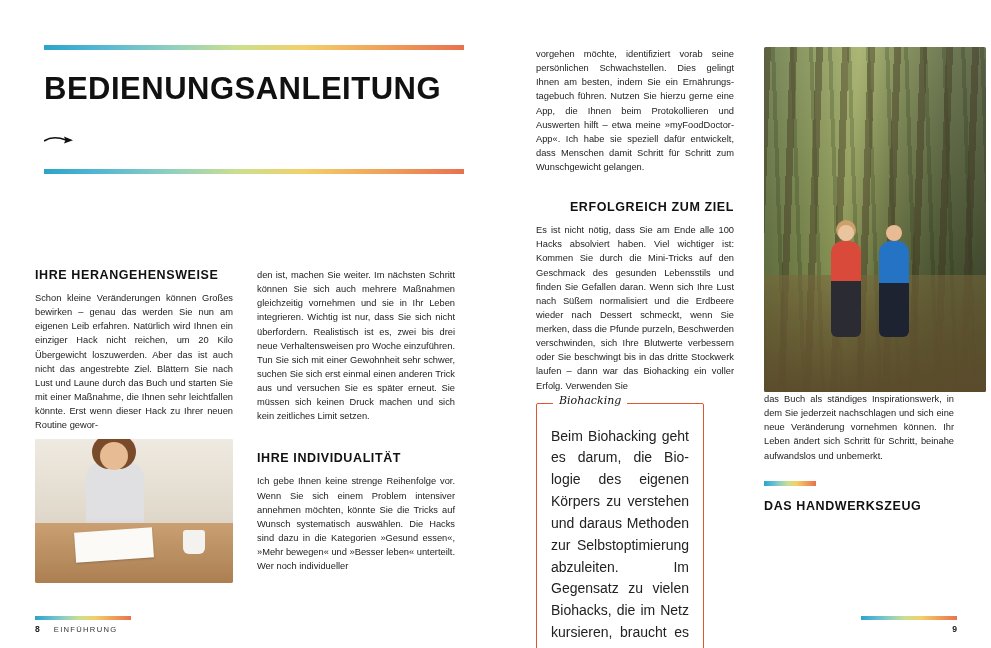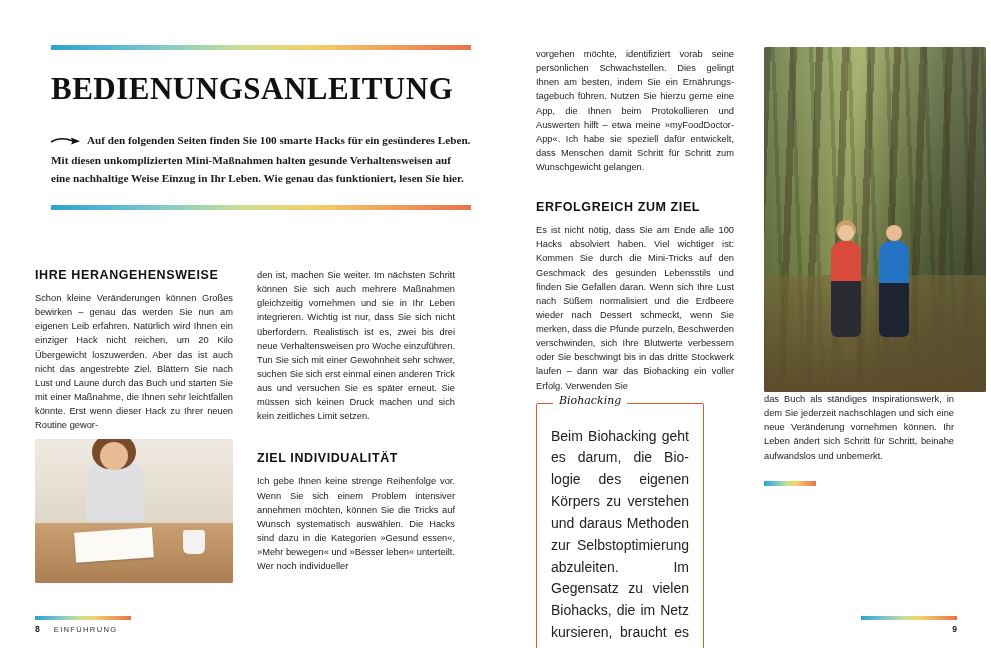--- a/index.html
+++ b/index.html
@@ -28,23 +28,22 @@
   }
 
   
   .page-left {
     position: absolute;
     left: 0; top: 0;
     width: 496px; height: 648px;
   }
   .left-inner {
     position: absolute;
-    left: 51px; top: 45px;
-    width: 420px;
-    font-family: Liberation Serif, serif;
+    left: 44px; top: 45px;
+    width: 420px;
   }
   .title-rule {
     width: 420px;
   }
   .doc-title {
     margin: 22px 0 0 0;
     font-size: 31px;
     line-height: 1.08;
     letter-spacing: 0.5px;
     font-weight: bold;
@@ -299,35 +298,35 @@
         <span class="l1">BEDIENUNGSANLEITUNG</span>
       </h1>
 
       <div class="intro-block">
         <p class="intro-text">
           <span class="arrow-icon">
             <svg width="30" height="10" viewBox="0 0 30 10" aria-hidden="true">
               <path d="M0 6 C6 2, 14 2, 22 5" stroke="#111" stroke-width="1.6" fill="none"></path>
               <path d="M29 5.2 L20 1.4 L21.4 5.2 L20 8.6 Z" fill="#111"></path>
             </svg>
-          </span><span>Auf den folgenden Seiten finden Sie 100 smarte Hacks für ein gesünderes Leben. Mit diesen unkomplizierten Mini-Maßnahmen halten gesunde Verhaltensweisen auf eine nachhaltige Weise Einzug in Ihr Leben. Wie genau das funktioniert, lesen Sie hier.</span>
+          </span>
         </p>
         <div class="grad-rule intro-rule"></div>
       </div>
     </div>
 
     <div class="cols">
       <div class="col">
         <h2 class="sec">IHRE HERANGEHENSWEISE</h2>
         <p class="body">Schon kleine Veränderungen können Gro­ßes bewirken – genau das werden Sie nun am eigenen Leib erfahren. Natürlich wird Ihnen ein einziger Hack nicht reichen, um 20 Kilo Übergewicht loszuwerden. Aber das ist auch nicht das angestrebte Ziel. Blättern Sie nach Lust und Laune durch das Buch und starten Sie mit einer Maßnahme, die Ihnen sehr leichtfallen könnte. Erst wenn dieser Hack zu Ihrer neuen Routine gewor-</p>
       </div>
       <div class="col">
         <p class="body">den ist, machen Sie weiter. Im nächsten Schritt können Sie sich auch mehrere Maß­nahmen gleichzeitig vornehmen und sie in Ihr Leben integrieren. Wichtig ist nur, dass Sie sich nicht überfordern. Realistisch ist es, zwei bis drei neue Verhaltensweisen pro Woche einzuführen. Tun Sie sich mit einer Gewohnheit sehr schwer, suchen Sie sich erst einmal einen anderen Trick aus und versuchen Sie es später erneut. Sie müssen sich keinen Druck machen und sich kein zeitliches Limit setzen.</p>
-        <h2 class="sec" style="margin-top:28px;">ZIEL INDIVIDUALITÄT</h2>
-        <p class="body">Ich gebe Ihnen keine strenge Reihenfolge vor. Wenn Sie sich einem Problem inten­siver annehmen möchten, können Sie die Tricks auf Wunsch systematisch auswählen. Die Hacks sind dazu in die Kategorien »Ge­sund essen«, »Mehr bewegen« und »Besser leben« unterteilt. Wer noch individueller</p>
+        <h2 class="sec" style="margin-top:28px;">IHRE INDIVIDUALITÄT</h2>
+        <p class="body">Ich gebe Ihnen keine strenge Reihenfolge vor. Wenn Sie sich einem Problem inten­siver annehmen möchten, könnte Sie die Tricks auf Wunsch systematisch auswählen. Die Hacks sind dazu in die Kategorien »Ge­sund essen«, »Mehr bewegen« und »Besser leben« unterteilt. Wer noch individueller</p>
       </div>
     </div>
 
     <div class="photo-left">
       <div class="desk">
         <div class="wall"></div>
         <div class="person">
             <div class="head"></div>
           </div>
         <div class="tabletop"></div>
@@ -340,21 +339,21 @@
     <div class="footer-left">
       <span class="pg">8</span><span class="lbl">EINFÜHRUNG</span>
     </div>
   </div>
 
   <div class="page-right">
 
     <div class="rcol-a">
       <p class="body">vorgehen möchte, identifiziert vorab seine persönlichen Schwachstellen. Dies gelingt Ihnen am besten, indem Sie ein Ernährungs­tagebuch führen. Nutzen Sie hierzu gerne eine App, die Ihnen beim Protokollieren und Auswerten hilft – etwa meine »myFood­Doctor-App«. Ich habe sie speziell dafür entwickelt, dass Menschen damit Schritt für Schritt zum Wunschgewicht gelangen.</p>
 
-      <h2 class="sec" style="margin-top:26px;">ERFOLGREICH ZUM ZIEL</h2>
+      <h2 class="sec" style="margin-top:26px;text-align:right;">ERFOLGREICH ZUM ZIEL</h2>
       <p class="body">Es ist nicht nötig, dass Sie am Ende alle 100 Hacks absolviert haben. Viel wichtiger ist: Kommen Sie durch die Mini-Tricks auf den Geschmack des gesunden Lebensstils und finden Sie Gefallen daran. Wenn sich Ihre Lust nach Süßem normalisiert und die Erdbeere wieder nach Dessert schmeckt, wenn Sie merken, dass die Pfunde purzeln, Beschwerden verschwinden, sich Ihre Blut­werte verbessern oder Sie beschwingt bis in das dritte Stockwerk laufen – dann war das Biohacking ein voller Erfolg. Verwenden Sie</p>
 
       <div class="bio-box">
         <span class="bio-label">Biohacking</span>
         <p>Beim Biohacking geht es darum, die Bio­logie des eigenen Körpers zu verstehen und daraus Methoden zur Selbstoptimie­rung abzuleiten. Im Gegensatz zu vielen Biohacks, die im Netz kursieren, braucht es dazu aber keine teuren Geräte wie eine eigene Kältekammer und auch nicht auf­wendigen Technologien zum Tracken von allerlei Körpermesswerten.</p>
         <span class="thumb">👍</span>
       </div>
     </div>
 
     <div class="rcol-b">
@@ -366,19 +365,20 @@
           </div>
         <div class="runner r2">
             <div class="head"></div>
           </div>
       </div>
 
       <p class="body rb-text">das Buch als ständiges Inspirationswerk, in dem Sie jederzeit nachschlagen und sich eine neue Veränderung vornehmen können. Ihr Leben ändert sich Schritt für Schritt, beinahe aufwandslos und unbemerkt.</p>
 
       <div class="grad-rule mini-rule"></div>
 
+      <h2 class="sec">DAS HANDWERKSZEUG</h2>
     </div>
 
     <div class="grad-rule footer-rule-right"></div>
     <div class="footer-right">9</div>
   </div>
 
 </div>
 
 </body></html>

